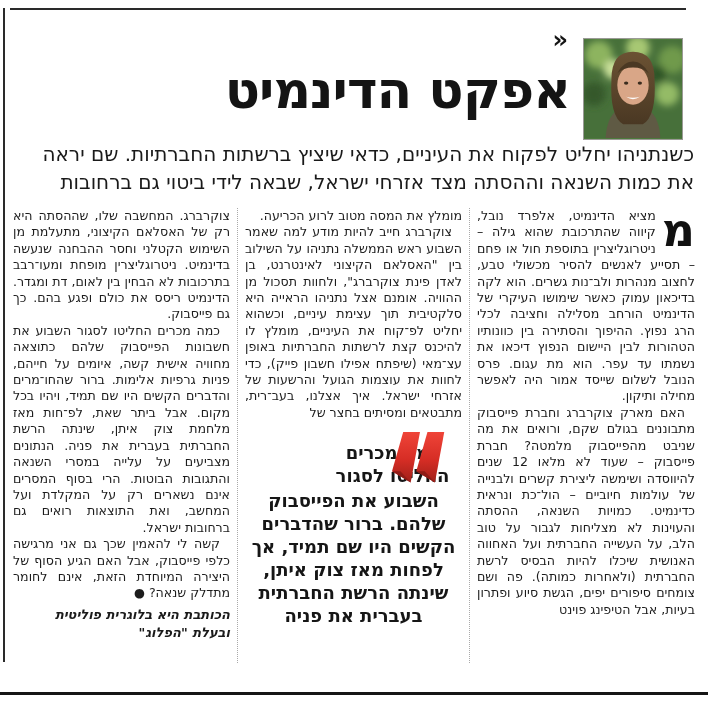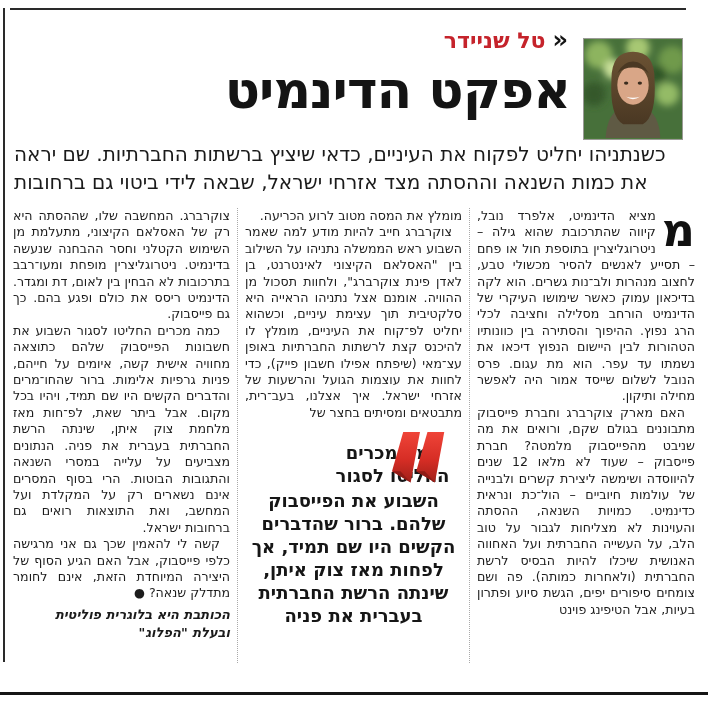--- a/index.html
+++ b/index.html
@@ -16,21 +16,21 @@
   .photo{position:absolute;top:38px;right:25px;width:100px;height:102px;border:1px solid #9a9a96;box-sizing:border-box;background:#4c7a3c;}
   .photo svg{display:block;width:100%;height:100%;}
   .byline{position:absolute;top:28px;right:140px;display:flex;align-items:baseline;gap:7px;}
   .chev{font-size:24px;font-weight:bold;color:#141414;line-height:1;}
   .byline-name{font-size:22px;font-weight:bold;color:#c5232b;line-height:1;}
   .headline{
     position:absolute;top:62px;right:138px;margin:0;text-align:center;
     font-size:52px;font-weight:800;letter-spacing:-1px;color:#141414;line-height:1.1;white-space:nowrap;
   }
   .subhead{
-    position:absolute;top:140px;right:14px;left:14px;margin:0;text-align:left;
+    position:absolute;top:140px;right:14px;left:14px;margin:0;text-align:right;
     font-size:20px;font-weight:400;color:#1a1a1a;line-height:28px;
   }
 
   
   .cols{position:absolute;top:208px;right:6px;left:6px;height:455px;display:flex;}
   .col{width:232px;box-sizing:border-box;padding:0 7px;overflow:hidden;}
   .col.sep{border-left:none;border-right:1px dotted #a9a9a9;}
   .para{
     margin:0;text-align:justify;font-size:12.6px;line-height:16.4px;color:#1c1c1c;
     font-family:"DejaVu Sans",sans-serif;
@@ -95,21 +95,20 @@
         <ellipse cx="50" cy="46" rx="16" ry="20" fill="#d9a687"></ellipse>
         <path d="M34 34 Q40 22 50 22 Q60 22 66 34 Q60 28 50 28 Q40 28 34 34 Z" fill="#4a3823"></path>
         <ellipse cx="43" cy="44" rx="2.2" ry="1.6" fill="#3a2c1e"></ellipse>
         <ellipse cx="57" cy="44" rx="2.2" ry="1.6" fill="#3a2c1e"></ellipse>
         <path d="M43 58 Q50 63 57 58 Q50 60 43 58 Z" fill="#fdfdfd"></path>
       </svg>
     </div>
 
     <div class="byline">
       <span class="chev">«</span>
-      <span class="byline-name">טל שניידר</span>
     </div>
 
     <h1 class="headline">אפקט הדינמיט</h1>
 
     <p class="subhead">כשנתניהו יחליט לפקוח את העיניים, כדאי שיציץ ברשתות החברתיות. שם יראה את כמות השנאה וההסתה מצד אזרחי ישראל, שבאה לידי ביטוי גם ברחובות</p>
   </header>
 
   <main class="cols">
 
     <div class="col">

